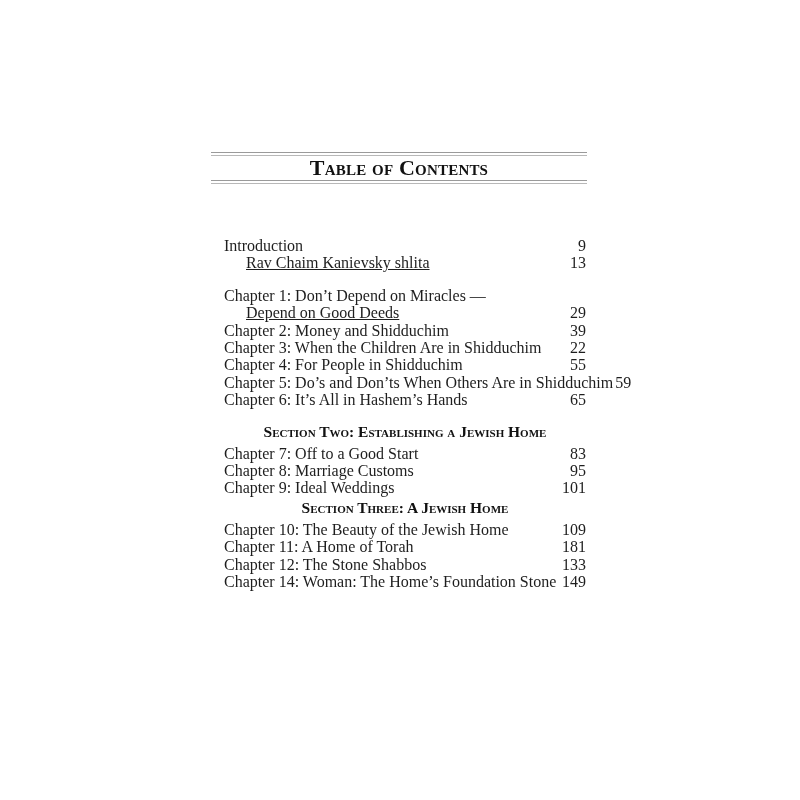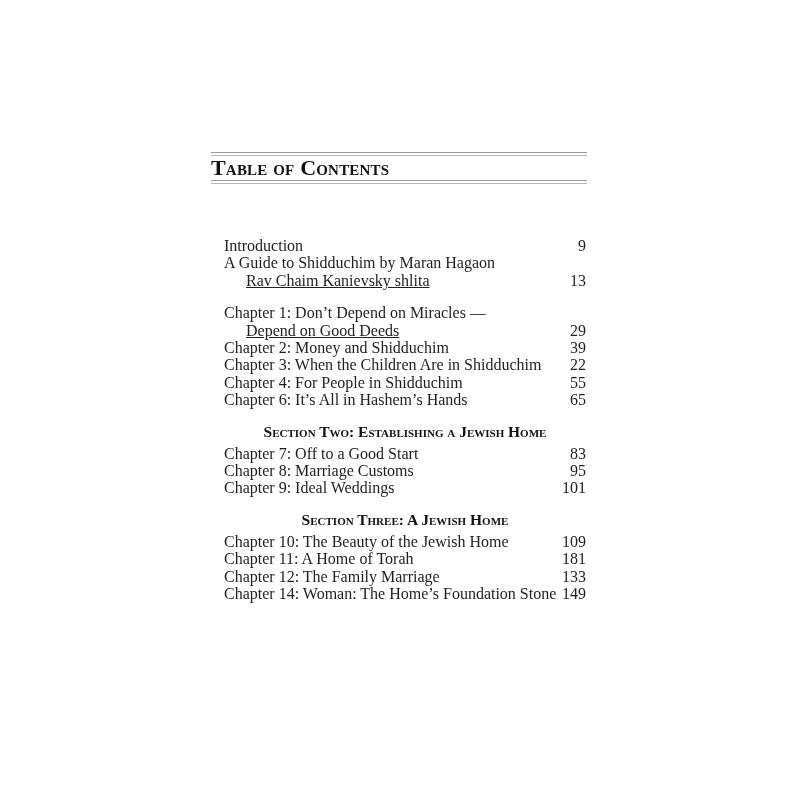--- a/index.html
+++ b/index.html
@@ -36,21 +36,21 @@
     }
     .rule.top-a { top: 0px; }
     .rule.top-b { top: 3px; background: #b8b8b8; }
     .rule.bot-a { top: 28px; }
     .rule.bot-b { top: 31px; background: #b8b8b8; }
     .title {
       position: absolute;
       left: 0;
       top: 4px;
       width: 376px;
-      text-align: left;
+      text-align: center;
       font-size: 22px;
       font-weight: bold;
       font-variant: small-caps;
       letter-spacing: 0.2px;
       line-height: 24px;
       color: #111;
     }
     .toc {
       position: absolute;
       left: 224px;
@@ -61,21 +61,21 @@
       text-align: center;
       font-weight: bold;
       font-variant: small-caps;
       font-size: 15.5px;
       line-height: 20px;
       color: #111;
       margin: 0;
     }
     .section-heading.s1 { margin-top: 0; }
     .section-heading.s2 { margin-top: 13px; }
-    .section-heading.s3 { margin-top: 13px; font-family: Liberation Serif, serif; }
+    .section-heading.s3 { margin-top: 1px; font-family: Liberation Serif, serif; }
     .entries { margin-top: 3px; }
     .entry {
       display: flex;
       justify-content: space-between;
       align-items: flex-end;
       font-size: 16px;
       line-height: 17.4px;
       white-space: nowrap;
     }
     .entry .label { flex: 1 1 auto; }
@@ -96,24 +96,20 @@
     <div class="rule bot-b"></div>
   </div>
 
   <div class="toc">
 
     <div class="entries">
       <div class="entry">
         <span class="label">Introduction</span>
         <span class="page-num">9</span>
       </div>
-      <div class="entry">
-        <span class="label">A Guide to Shidduchim by Maran Hagaon</span>
-        <span class="page-num"></span>
-      </div>
       <div class="entry indent">
         <span class="label">Rav Chaim Kanievsky shlita</span>
         <span class="page-num">13</span>
       </div>
       <div class="gap"></div>
       <div class="entry">
         <span class="label">Chapter 1: Don’t Depend on Miracles —</span>
         <span class="page-num"></span>
       </div>
       <div class="entry indent">
@@ -124,20 +120,24 @@
         <span class="label">Chapter 2: Money and Shidduchim</span>
         <span class="page-num">39</span>
       </div>
       <div class="entry">
         <span class="label">Chapter 3: When the Children Are in Shidduchim</span>
         <span class="page-num">22</span>
       </div>
       <div class="entry">
         <span class="label">Chapter 4: For People in Shidduchim</span>
         <span class="page-num">55</span>
+      </div>
+      <div class="entry">
+        <span class="label">Chapter 5: Do’s and Don’ts When Others Are in Shidduchim</span>
+        <span class="page-num">59</span>
       </div>
       <div class="entry">
         <span class="label">Chapter 6: It’s All in Hashem’s Hands</span>
         <span class="page-num">65</span>
       </div>
     </div>
 
     <div class="section-heading s2">Section Two: Establishing a Jewish Home</div>
     <div class="entries">
       <div class="entry">
@@ -158,21 +158,21 @@
     <div class="entries">
       <div class="entry">
         <span class="label">Chapter 10: The Beauty of the Jewish Home</span>
         <span class="page-num">109</span>
       </div>
       <div class="entry">
         <span class="label">Chapter 11: A Home of Torah</span>
         <span class="page-num">181</span>
       </div>
       <div class="entry">
-        <span class="label">Chapter 12: The Family Marriage</span>
+        <span class="label">Chapter 12: The Stone Shabbos</span>
         <span class="page-num">133</span>
       </div>
       <div class="entry">
         <span class="label">Chapter 14: Woman: The Home’s Foundation Stone</span>
         <span class="page-num">149</span>
       </div>
     </div>
 
   </div>
 </div>

